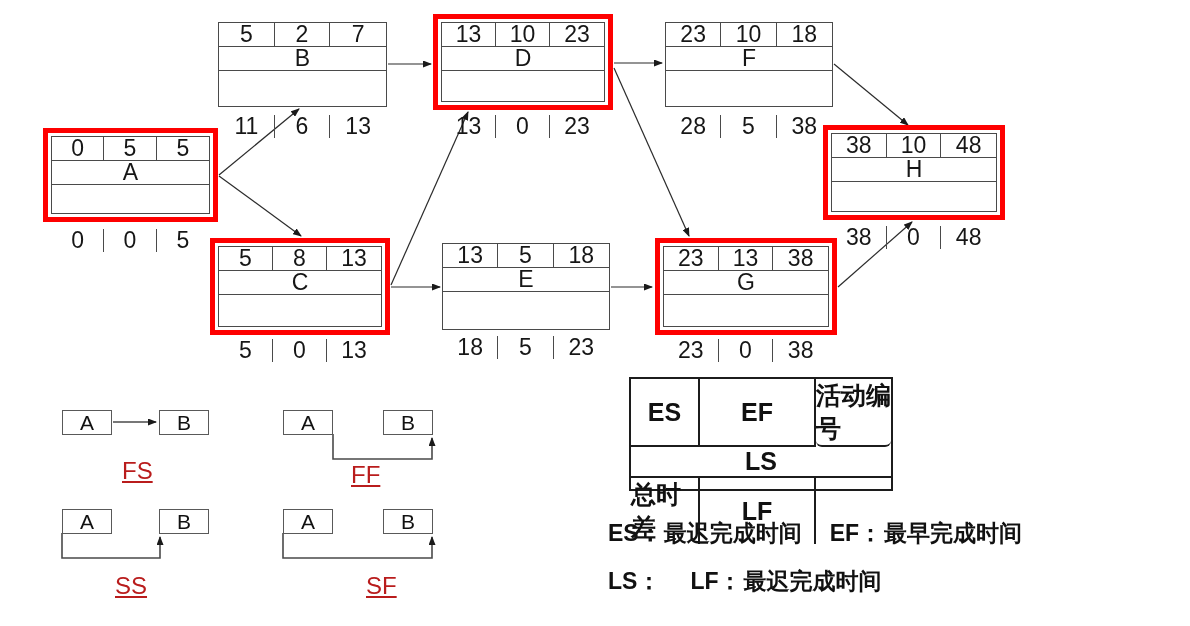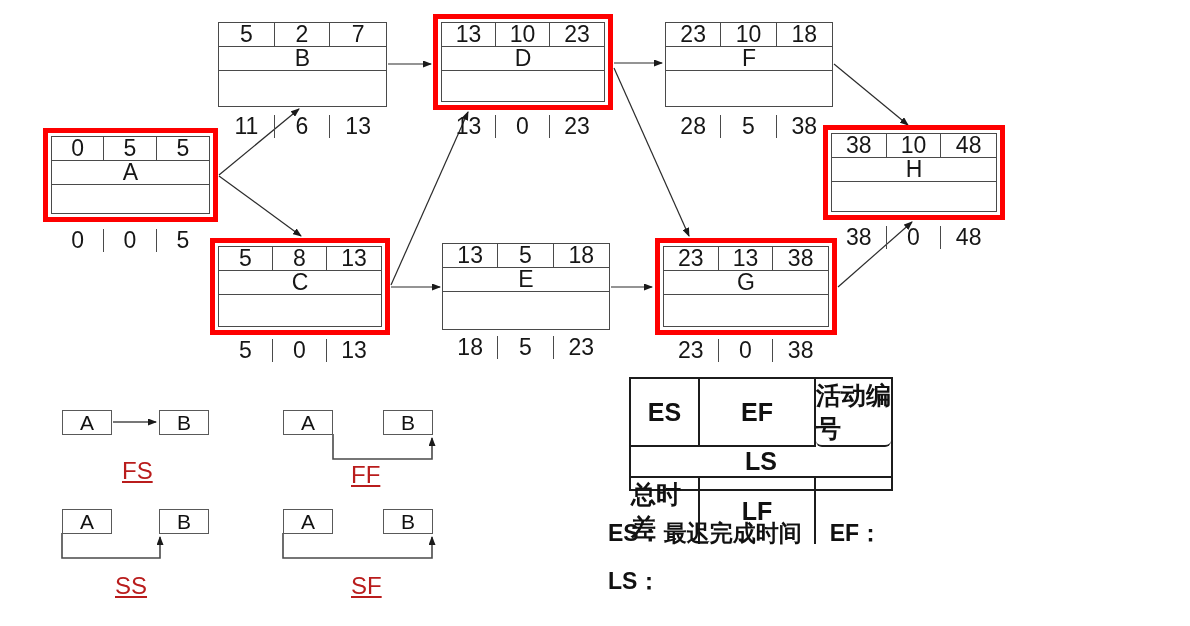--- a/index.html
+++ b/index.html
@@ -175,39 +175,44 @@
   <div class="mini-box" style="left:283px;top:410px">A</div>
   <div class="mini-box" style="left:383px;top:410px">B</div>
   <div class="mini-label" style="left:351px;top:461px">FF</div>
 
   <div class="mini-box" style="left:62px;top:509px">A</div>
   <div class="mini-box" style="left:159px;top:509px">B</div>
   <div class="mini-label" style="left:115px;top:572px">SS</div>
 
   <div class="mini-box" style="left:283px;top:509px">A</div>
   <div class="mini-box" style="left:383px;top:509px">B</div>
-  <div class="mini-label" style="left:351px;top:572px">SF</div>
+  <div class="mini-label" style="left:366px;top:572px">SF</div>
 
   <div class="legend-table">
     <div class="lc">ES</div>
     <div class="lc">EF</div>
     <div class="lc">活动编号</div>
     <div class="lc">LS</div>
     <div class="lc">总时差</div>
     <div class="lc">LF</div>
   </div>
 
   <div class="def-line" style="top:518px">
     <div class="def-item">
       <span class="def-label">ES：</span>
       <span>最迟完成时间</span>
     </div>
     <div class="def-item">
       <span class="def-label">EF：</span>
+      <span>最早完成时间</span>
     </div>
   </div>
   <div class="def-line" style="top:566px">
     <div class="def-item">
       <span class="def-label">LS：</span>
     </div>
+    <div class="def-item">
+      <span class="def-label">LF：</span>
+      <span>最迟完成时间</span>
+    </div>
   </div>
 
 </div>
 
 </body></html>

